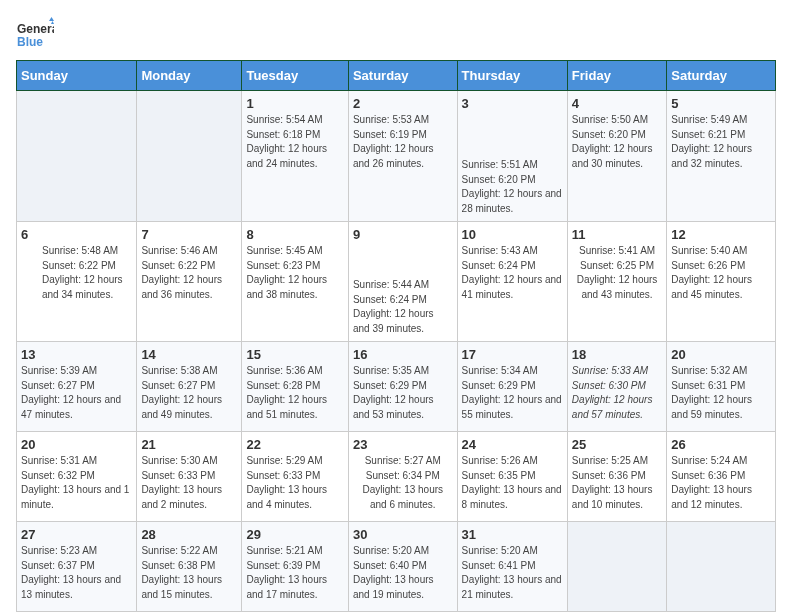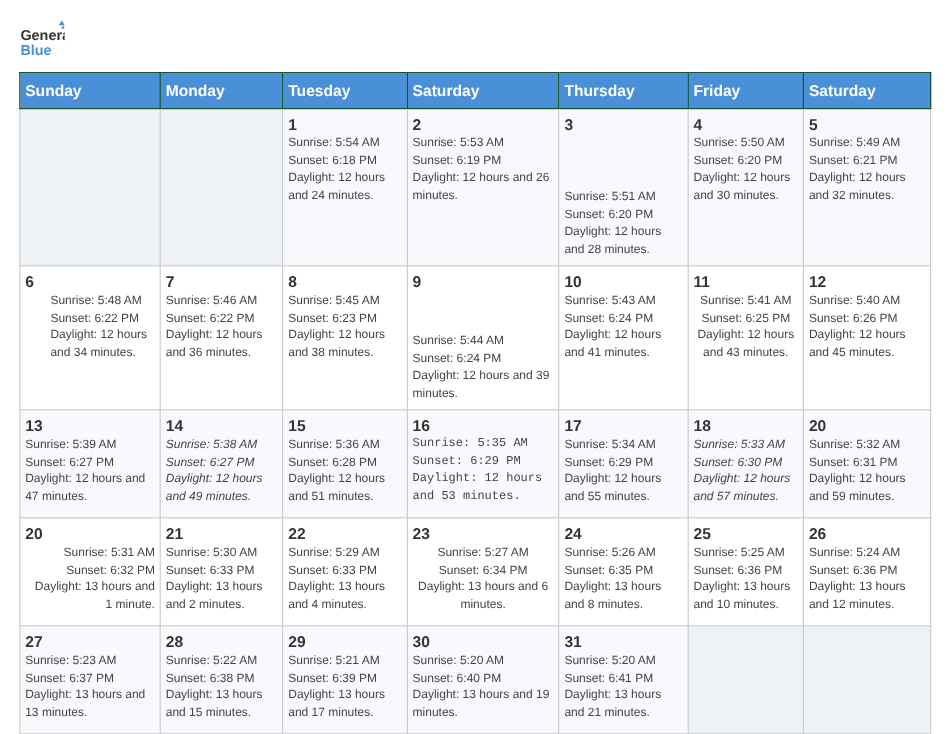--- a/index.html
+++ b/index.html
@@ -188,33 +188,33 @@
       </tr>
       <tr>
         <td>
           <span class="day-num">13</span>
           <div class="day-info" style="white-space: pre-line;">Sunrise: 5:39 AM
 Sunset: 6:27 PM
 Daylight: 12 hours and 47 minutes.</div>
         </td>
         <td>
           <span class="day-num">14</span>
-          <div class="day-info" style="white-space: pre-line; font-style: italic;">Sunrise: 5:38 AM
+          <div class="day-info" style="white-space: pre-line;">Sunrise: 5:38 AM
 Sunset: 6:27 PM
 Daylight: 12 hours and 49 minutes.</div>
         </td>
         <td>
           <span class="day-num">15</span>
           <div class="day-info" style="white-space: pre-line;">Sunrise: 5:36 AM
 Sunset: 6:28 PM
 Daylight: 12 hours and 51 minutes.</div>
         </td>
         <td>
           <span class="day-num">16</span>
-          <div class="day-info" style="white-space: pre-line; font-family: Liberation Mono, monospace;">Sunrise: 5:35 AM
+          <div class="day-info" style="white-space: pre-line;">Sunrise: 5:35 AM
 Sunset: 6:29 PM
 Daylight: 12 hours and 53 minutes.</div>
         </td>
         <td>
           <span class="day-num">17</span>
           <div class="day-info" style="white-space: pre-line;">Sunrise: 5:34 AM
 Sunset: 6:29 PM
 Daylight: 12 hours and 55 minutes.</div>
         </td>
         <td>
@@ -226,21 +226,21 @@
         <td>
           <span class="day-num">20</span>
           <div class="day-info" style="white-space: pre-line;">Sunrise: 5:32 AM
 Sunset: 6:31 PM
 Daylight: 12 hours and 59 minutes.</div>
         </td>
       </tr>
       <tr>
         <td>
           <span class="day-num">20</span>
-          <div class="day-info" style="white-space: pre-line; text-align: right;">Sunrise: 5:31 AM
+          <div class="day-info" style="white-space: pre-line;">Sunrise: 5:31 AM
 Sunset: 6:32 PM
 Daylight: 13 hours and 1 minute.</div>
         </td>
         <td>
           <span class="day-num">21</span>
           <div class="day-info" style="white-space: pre-line;">Sunrise: 5:30 AM
 Sunset: 6:33 PM
 Daylight: 13 hours and 2 minutes.</div>
         </td>
         <td>

